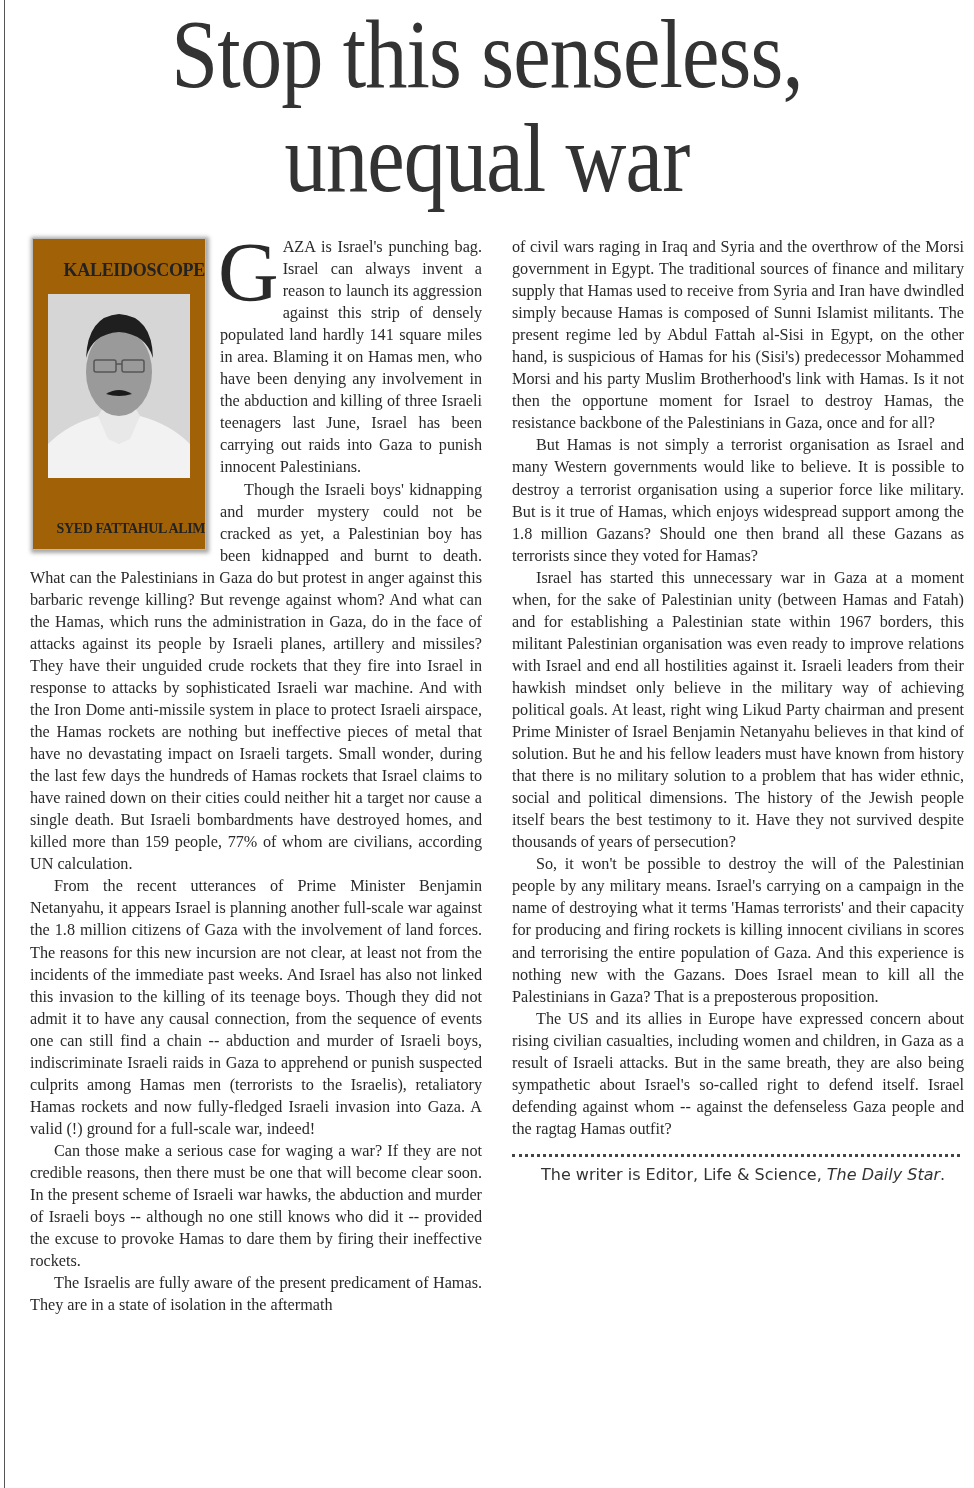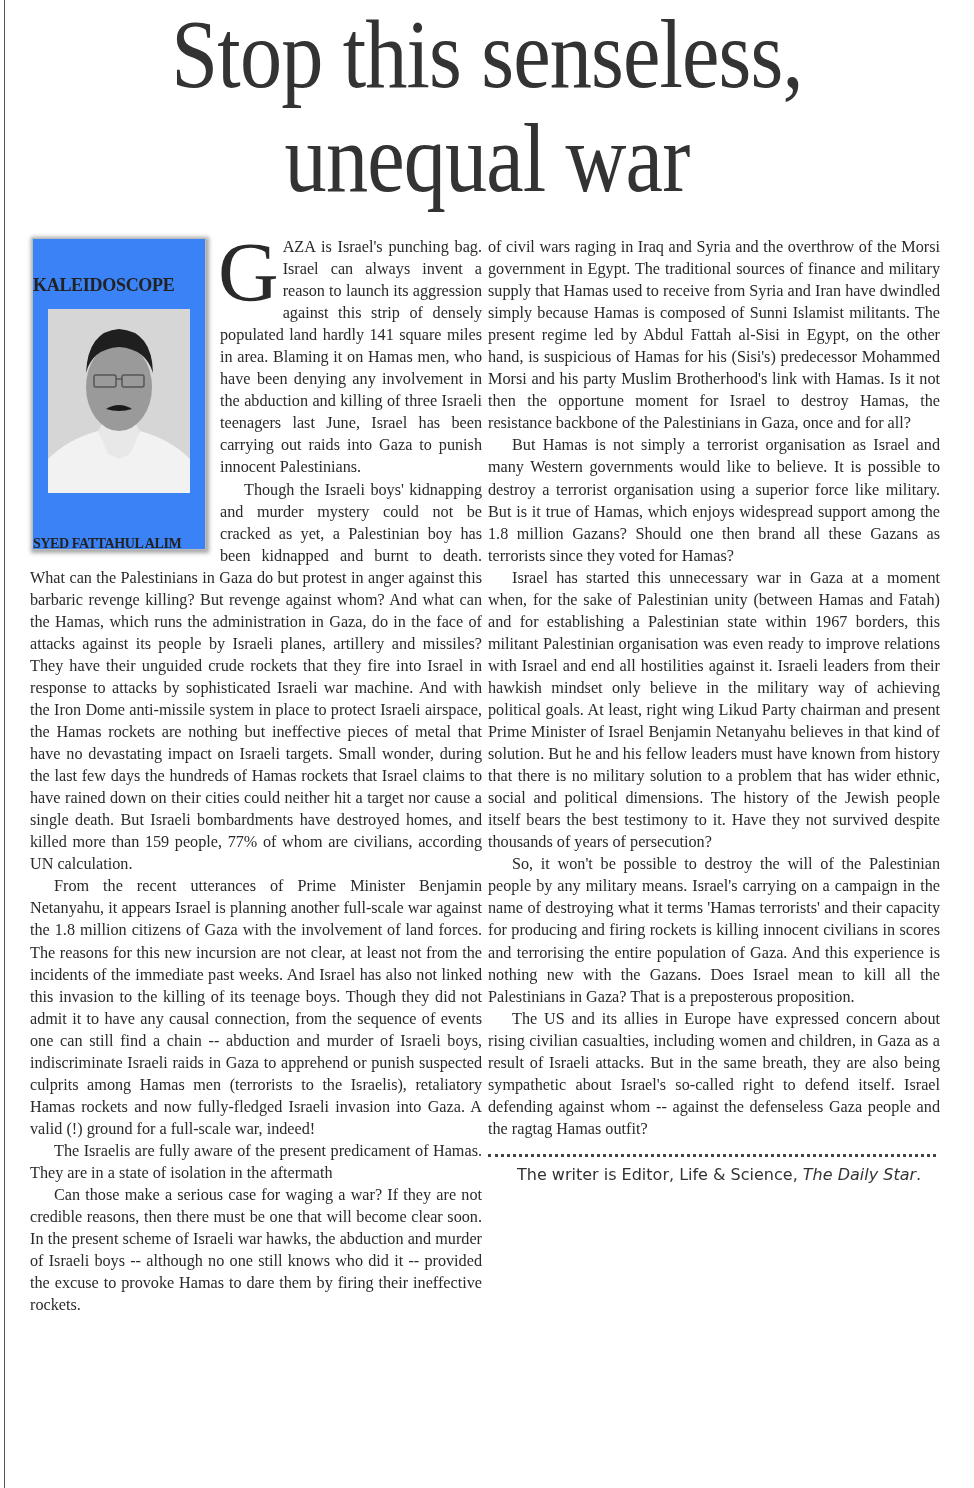--- a/index.html
+++ b/index.html
@@ -44,35 +44,35 @@
       position: absolute;
       top: 236px;
       width: 452px;
       font-size: 16.2px;
       line-height: 22.05px;
       text-align: justify;
       hyphens: manual;
       color: #2a2a2a;
     }
     .col-left { left: 30px; }
-    .col-right { left: 488px; }
+    .col-right { left: 512px; }
 
     .col p { text-indent: 0; }
     .col p.indent { text-indent: 24px; }
 
     .column-box {
       float: left;
       width: 174px;
       height: 312px;
       margin: 2px 14px 6px 2px;
-      background: #3b82f6;
+      background: #a16207;
       border: 1px solid #bbb;
       box-shadow: 1px 1px 4px 2px rgba(0,0,0,0.35);
-      text-align: left;
-      padding-top: 35px;
+      text-align: right;
+      padding-top: 20px;
     }
     .column-box .kicker {
       display: block;
       font-family: "Liberation Serif", "DejaVu Serif", serif;
       font-weight: bold;
       font-size: 18px;
       line-height: 22px;
       color: #222;
       letter-spacing: -0.3px;
     }
@@ -148,22 +148,22 @@
         <line x1="68" y1="70" x2="74" y2="70" stroke="#555" stroke-width="1.5"></line>
         <path d="M58 100 Q71 92 84 100 Q71 104 58 100 Z" fill="#1a1a1a"></path>
       </svg>
     </span>
     <span class="byline">SYED FATTAHUL ALIM</span>
   </div>
 
   <p><span class="dropcap">G</span><span>AZA is Israel's punching bag. Israel can always invent a reason to launch its aggression against this strip of densely populated land hardly 141 square miles in area. Blaming it on Hamas men, who have been denying any involve­ment in the abduction and kill­ing of three Israeli teenagers last June, Israel has been carrying out raids into Gaza to punish inno­cent Palestinians.</span></p>
   <p class="indent">Though the Israeli boys' kid­napping and murder mystery could not be cracked as yet, a Palestinian boy has been kidnapped and burnt to death. What can the Palestinians in Gaza do but protest in anger against this barbaric revenge killing? But revenge against whom? And what can the Hamas, which runs the adminis­tration in Gaza, do in the face of attacks against its people by Israeli planes, artillery and missiles? They have their unguided crude rockets that they fire into Israel in response to attacks by sophisticated Israeli war machine. And with the Iron Dome anti-missile system in place to protect Israeli airspace, the Hamas rockets are nothing but ineffective pieces of metal that have no devastating impact on Israeli targets. Small wonder, during the last few days the hundreds of Hamas rockets that Israel claims to have rained down on their cities could neither hit a target nor cause a single death. But Israeli bombardments have destroyed homes, and killed more than 159 people, 77% of whom are civilians, according UN calculation.</p>
   <p class="indent">From the recent utterances of Prime Minister Benjamin Netanyahu, it appears Israel is planning another full-scale war against the 1.8 million citizens of Gaza with the involvement of land forces. The reasons for this new incur­sion are not clear, at least not from the incidents of the immediate past weeks. And Israel has also not linked this invasion to the killing of its teenage boys. Though they did not admit it to have any causal connection, from the sequence of events one can still find a chain -- abduction and murder of Israeli boys, indiscriminate Israeli raids in Gaza to apprehend or punish suspected culprits among Hamas men (terrorists to the Israelis), retaliatory Hamas rockets and now fully-fledged Israeli invasion into Gaza. A valid (!) ground for a full-scale war, indeed!</p>
+  <p class="indent">Can those make a serious case for waging a war? If they are not credible reasons, then there must be one that will become clear soon. In the present scheme of Israeli war hawks, the abduction and murder of Israeli boys -- although no one still knows who did it -- provided the excuse to provoke Hamas to dare them by firing their inef­fective rockets.</p>
   <p class="indent">The Israelis are fully aware of the present predicament of Hamas. They are in a state of isolation in the aftermath</p>
-  <p class="indent">Can those make a serious case for waging a war? If they are not credible reasons, then there must be one that will become clear soon. In the present scheme of Israeli war hawks, the abduction and murder of Israeli boys -- although no one still knows who did it -- provided the excuse to provoke Hamas to dare them by firing their inef­fective rockets.</p>
 </div>
 
 <div class="col col-right">
   <p>of civil wars raging in Iraq and Syria and the overthrow of the Morsi government in Egypt. The traditional sources of finance and military supply that Hamas used to receive from Syria and Iran have dwindled simply because Hamas is composed of Sunni Islamist militants. The present regime led by Abdul Fattah al-Sisi in Egypt, on the other hand, is suspicious of Hamas for his (Sisi's) predecessor Mohammed Morsi and his party Muslim Brotherhood's link with Hamas. Is it not then the opportune moment for Israel to destroy Hamas, the resistance backbone of the Palestinians in Gaza, once and for all?</p>
   <p class="indent">But Hamas is not simply a terrorist organisation as Israel and many Western governments would like to believe. It is possible to destroy a terrorist organisation using a superior force like military. But is it true of Hamas, which enjoys widespread support among the 1.8 million Gazans?  Should one then brand all these Gazans as terror­ists since they voted for Hamas?</p>
   <p class="indent">Israel has started this unnecessary war  in Gaza at a moment when, for the sake of Palestinian unity (between Hamas and Fatah)  and for establishing a Palestinian state within 1967 borders, this militant Palestinian organisa­tion was even ready to improve relations with Israel and end all hostilities against it. Israeli leaders from their hawk­ish mindset only believe in the military way of achieving political goals. At least, right wing Likud Party chairman and present Prime Minister of Israel Benjamin Netanyahu believes in that kind of solution. But he and his fellow leaders must have known from history that there is no military solution to a problem that has wider ethnic, social and political dimensions. The history of the Jewish people itself bears the best testimony to it. Have they not survived despite thousands of years of persecution?</p>
   <p class="indent">So, it won't be possible to destroy the will of the Palestinian people by any military means. Israel's carrying on a campaign in the name of destroying what it terms 'Hamas terrorists' and their capacity for producing and firing rockets is killing innocent civilians in scores and terrorising the entire population of Gaza. And this experi­ence is nothing new with the Gazans. Does Israel mean to kill all the Palestinians in Gaza? That is a preposterous proposition.</p>
   <p class="indent">The US and its allies in Europe have expressed concern about rising civilian casualties, including women and children, in Gaza as a result of Israeli attacks. But in the same breath, they are also being sympathetic about Israel's so-called right to defend itself. Israel defending against whom -- against the defenseless Gaza people and the rag­tag Hamas outfit?</p>
 
   <div class="footer-rule"></div>

